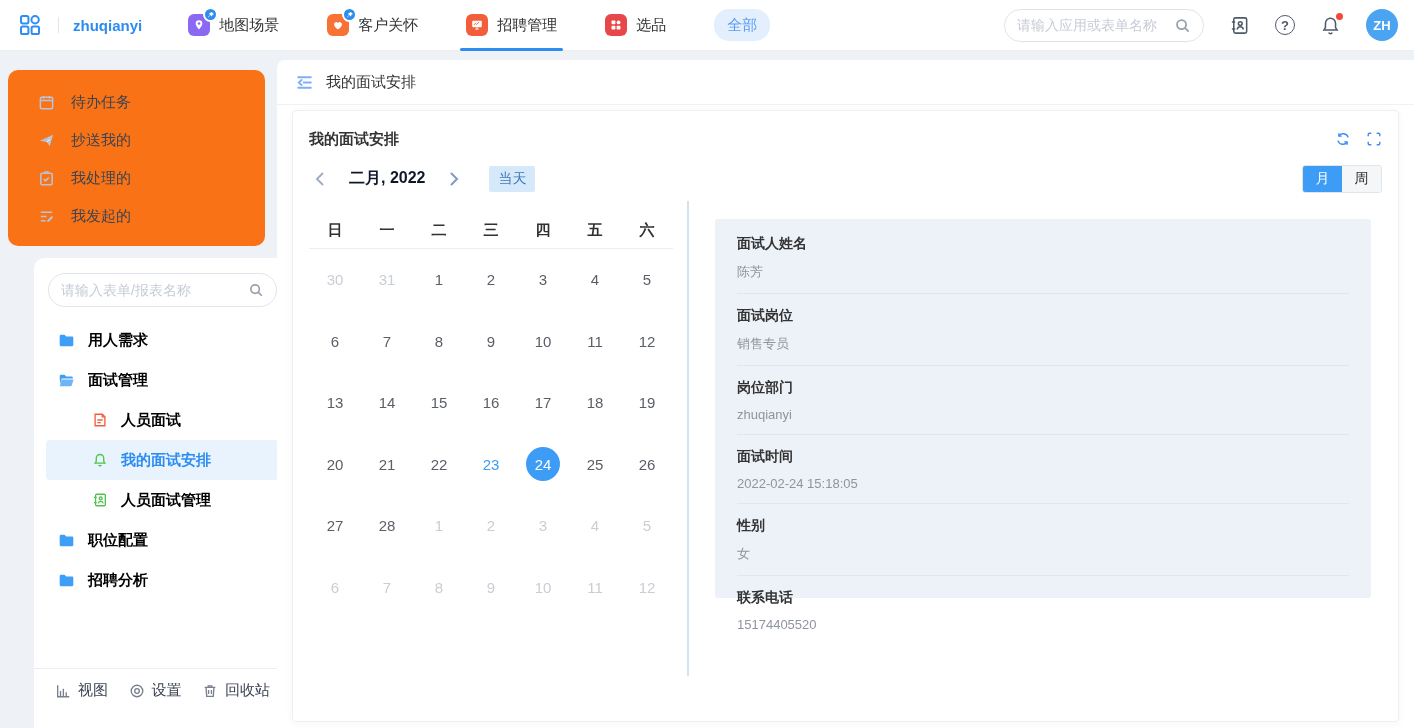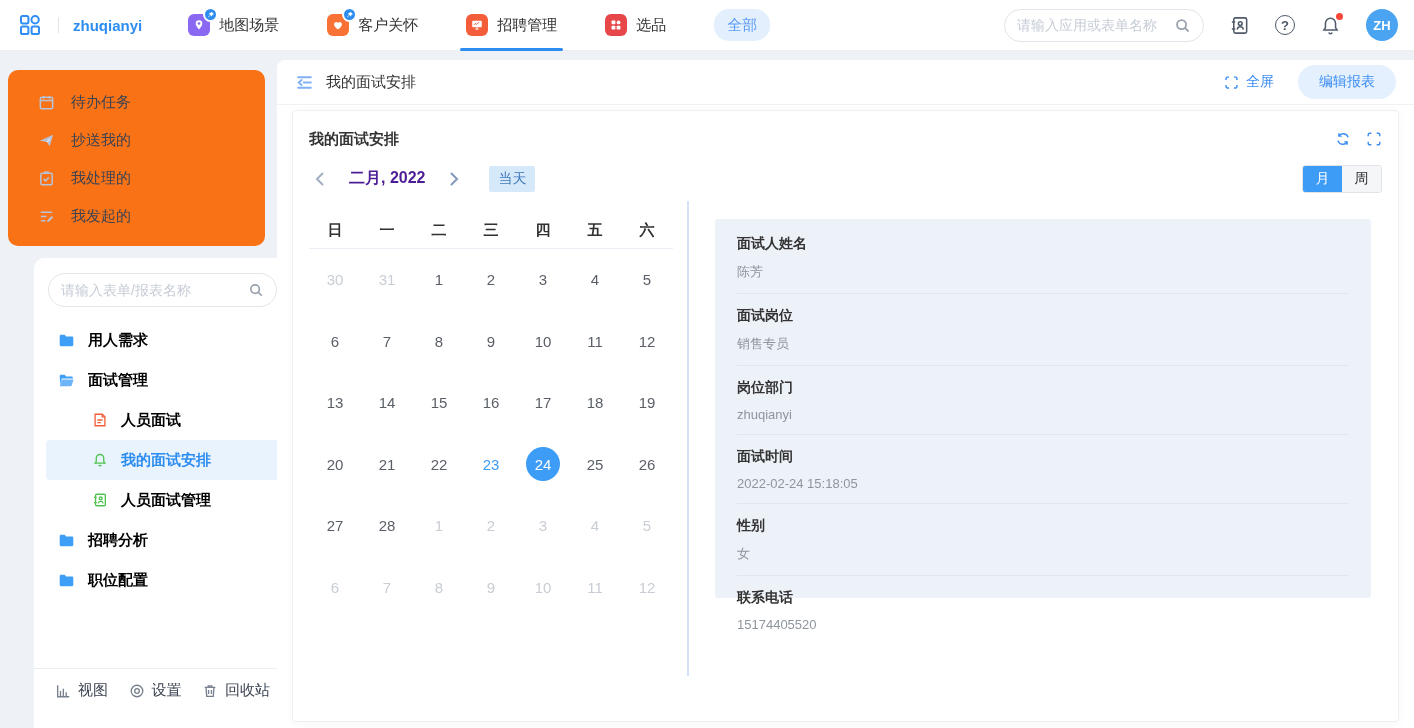--- a/index.html
+++ b/index.html
@@ -71,21 +71,21 @@
     border-radius:17px; cursor:pointer; font-family:inherit;}
 
   .report-card{ position:absolute; left:15px; right:15px; top:50px; bottom:6px; border:1px solid #edeff2;
     border-radius:4px; box-shadow:0 2px 10px rgba(31,45,61,.04); overflow:hidden;}
   .card-title{ position:absolute; top:19px; left:16px; font-size:15px; font-weight:700; color:#333;}
   .card-tools{ position:absolute; top:20px; right:16px; display:flex; gap:15px; }
   .card-tools span{ cursor:pointer; }
 
   .cal-toolbar{ position:absolute; top:54px; left:16px; right:16px; height:27px; display:flex; align-items:center;}
   .nav-btn{ width:22px; height:22px; display:flex; align-items:center; justify-content:center; cursor:pointer;}
-  .month-label{ font-size:16px; font-weight:700; color:#4c1d95; margin:0 18px; }
+  .month-label{ font-size:16px; font-weight:700; color:#0f172a; margin:0 18px; }
   .today-btn{ margin-left:24px; background:#d5e9fb; color:#3f78bb; font-size:14px; padding:4px 9px;
     border-radius:2px; border:none; cursor:pointer; font-family:inherit;}
   .seg{ margin-left:auto; display:flex; border:1px solid #e1e4e8; border-radius:3px; overflow:hidden;}
   .seg-btn{ width:39px; height:26px; font-size:14px; display:flex; align-items:center; justify-content:center;
     background:#f5f6f8; color:#303133; cursor:pointer;}
   .seg-btn.active{ background:#3d9cf5; color:#fff; }
 
   .calendar{ position:absolute; top:102px; left:16px; width:364px; }
   .weekdays{ display:grid; grid-template-columns:repeat(7,52px); height:36px; border-bottom:1px solid #ebeef5;}
   .weekdays span{ display:flex; align-items:center; justify-content:center; font-size:15px; font-weight:700; color:#303133;}
@@ -307,29 +307,29 @@
             </svg>
         </span>
         <span>人员面试管理</span>
       </div>
       <div class="tree-row">
         <span>
           <svg width="17" height="17" viewBox="0 0 18 18">
               <path d="M1.8 4.2A1.2 1.2 0 0 1 3 3h4l1.6 1.8h6.4A1.2 1.2 0 0 1 16.2 6v7.8A1.2 1.2 0 0 1 15 15H3a1.2 1.2 0 0 1-1.2-1.2z" fill="#3f9ef6"></path>
             </svg>
         </span>
-        <span>招聘分析</span>
+        <span>职位配置</span>
       </div>
       <div class="tree-row">
         <span>
           <svg width="17" height="17" viewBox="0 0 18 18">
               <path d="M1.8 4.2A1.2 1.2 0 0 1 3 3h4l1.6 1.8h6.4A1.2 1.2 0 0 1 16.2 6v7.8A1.2 1.2 0 0 1 15 15H3a1.2 1.2 0 0 1-1.2-1.2z" fill="#3f9ef6"></path>
             </svg>
         </span>
-        <span>职位配置</span>
+        <span>招聘分析</span>
       </div>
     </nav>
 
     <div class="side-footer">
       <div class="foot-item">
         <span>
           <svg width="16" height="16" viewBox="0 0 18 18" fill="none" stroke="#77808e" stroke-width="1.5">
               <path d="M3 2.5v13h13"></path>
               <path d="M6.2 15V9M9.4 15V6.5M12.6 15V10.5"></path>
             </svg>
@@ -359,29 +359,20 @@
 
 <main class="main">
 
   <div class="main-header">
     <span>
       <svg width="19" height="19" viewBox="0 0 18 18" fill="none" stroke="#7fb0f5" stroke-width="1.8" stroke-linecap="round">
           <path d="M3 4h12M8.2 9H15M3 14h12M6.2 6.6L3.6 9l2.6 2.4"></path>
         </svg>
     </span>
     <span class="main-title">我的面试安排</span>
-    <div class="mh-right">
-      <span class="fs-link">
-        <svg width="15" height="15" viewBox="0 0 18 18" fill="none" stroke="#3d8df5" stroke-width="1.7">
-            <path d="M2.5 6V4A1.5 1.5 0 0 1 4 2.5h2M12 2.5h2A1.5 1.5 0 0 1 15.5 4v2M15.5 12v2a1.5 1.5 0 0 1-1.5 1.5h-2M6 15.5H4A1.5 1.5 0 0 1 2.5 14v-2"></path>
-          </svg>
-        <span>全屏</span>
-      </span>
-      <button class="edit-btn">编辑报表</button>
-    </div>
   </div>
 
   <section class="report-card">
     <div class="card-title">我的面试安排</div>
 
     <div class="card-tools">
       <span>
         <svg width="16" height="16" viewBox="0 0 18 18" fill="none" stroke="#3d8df5" stroke-width="1.6">
             <path d="M14.8 7.2A6 6 0 0 0 4.2 5.6"></path>
             <path d="M3.2 10.8a6 6 0 0 0 10.6 1.6"></path>

